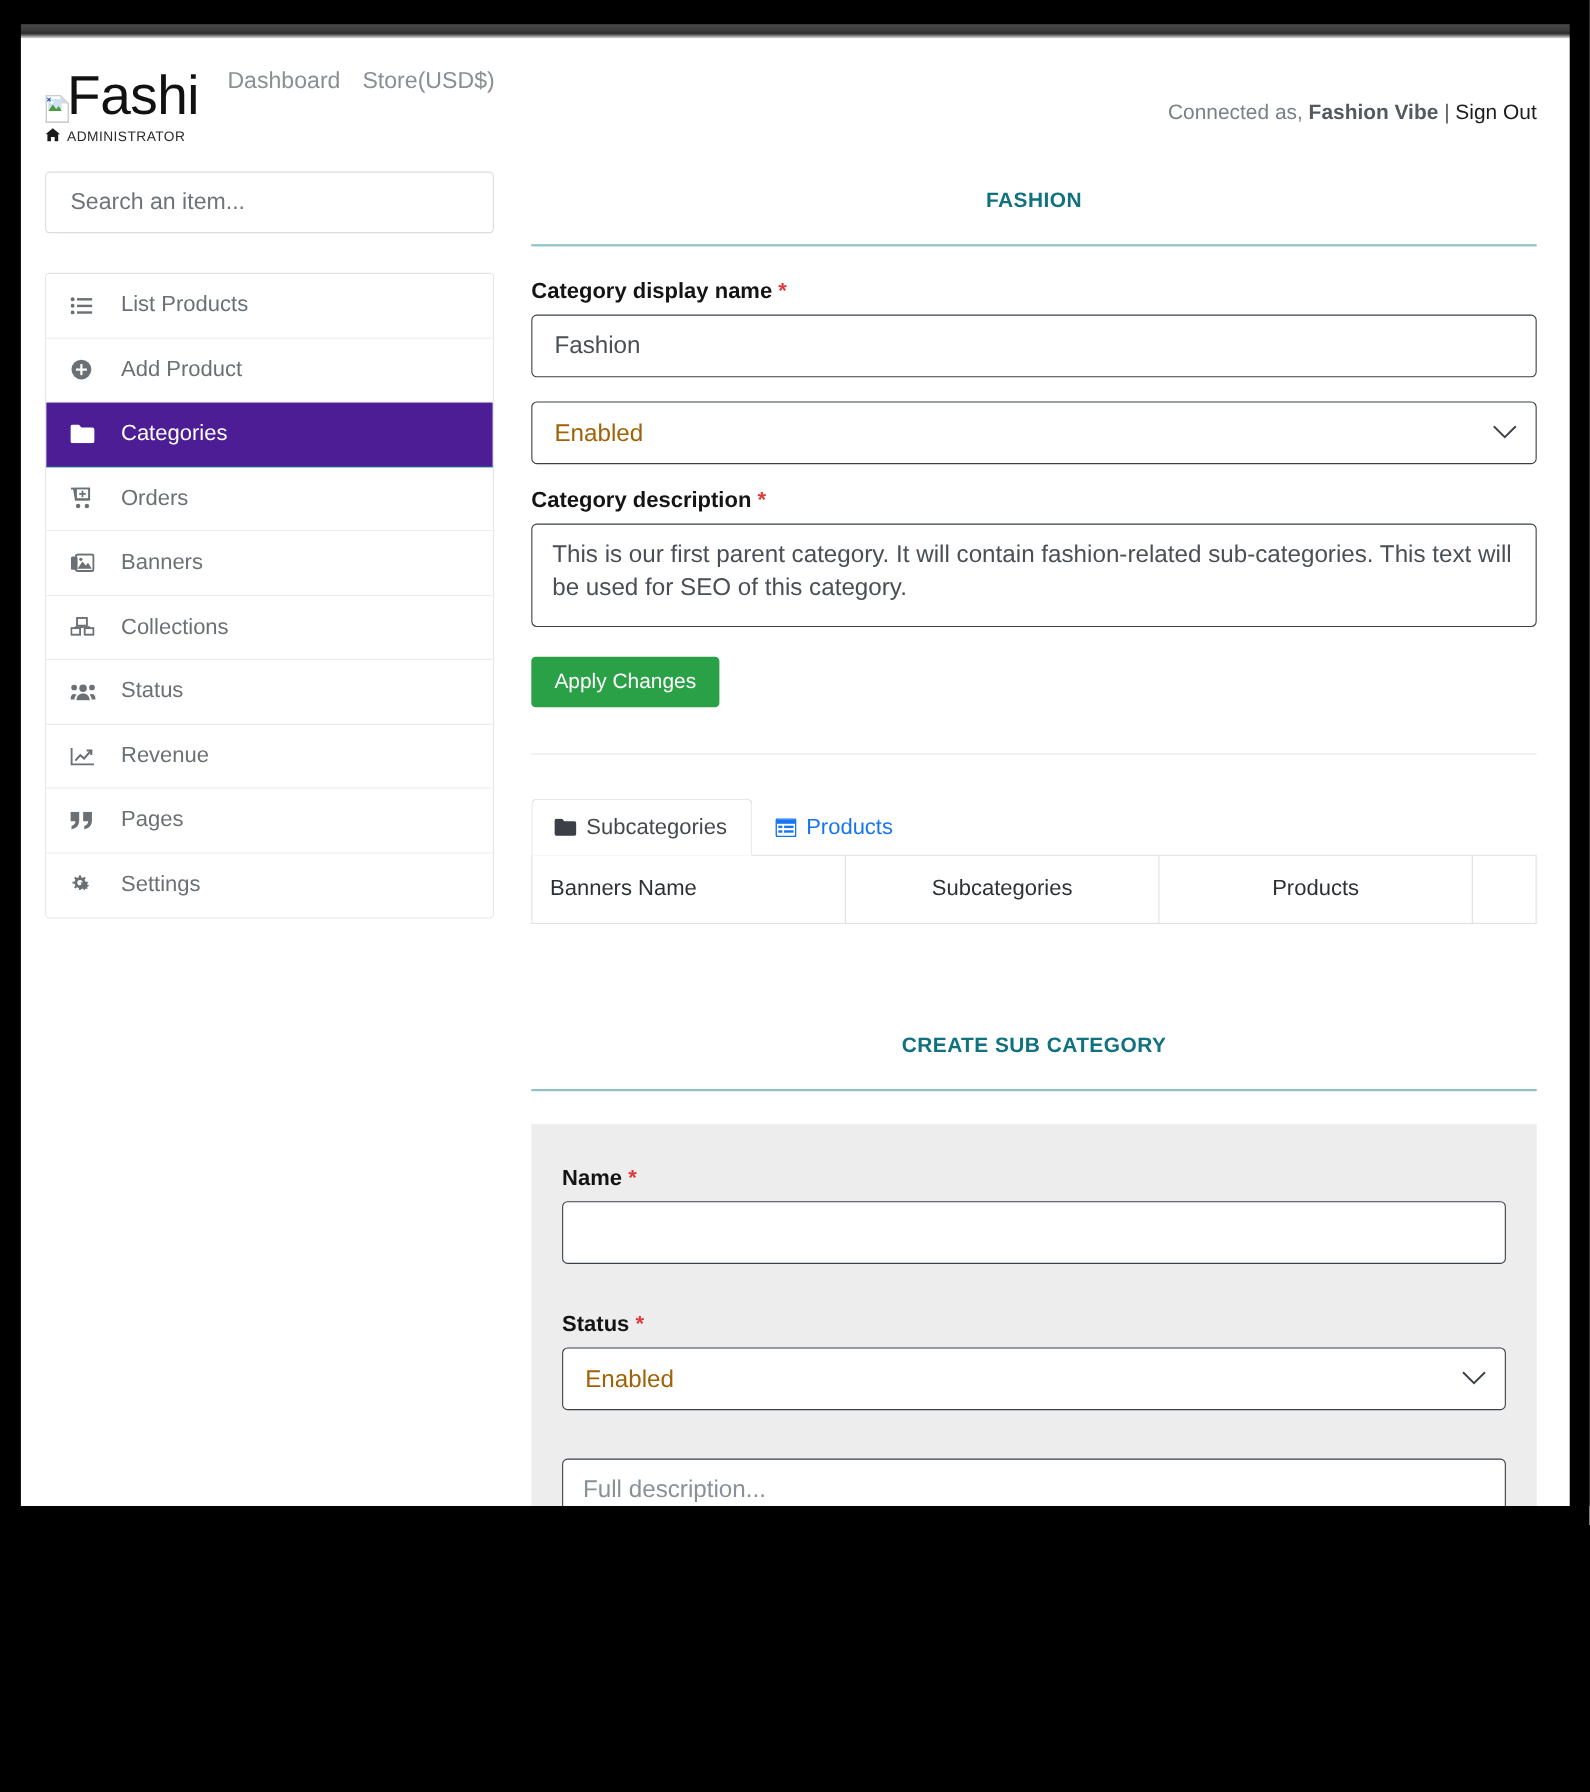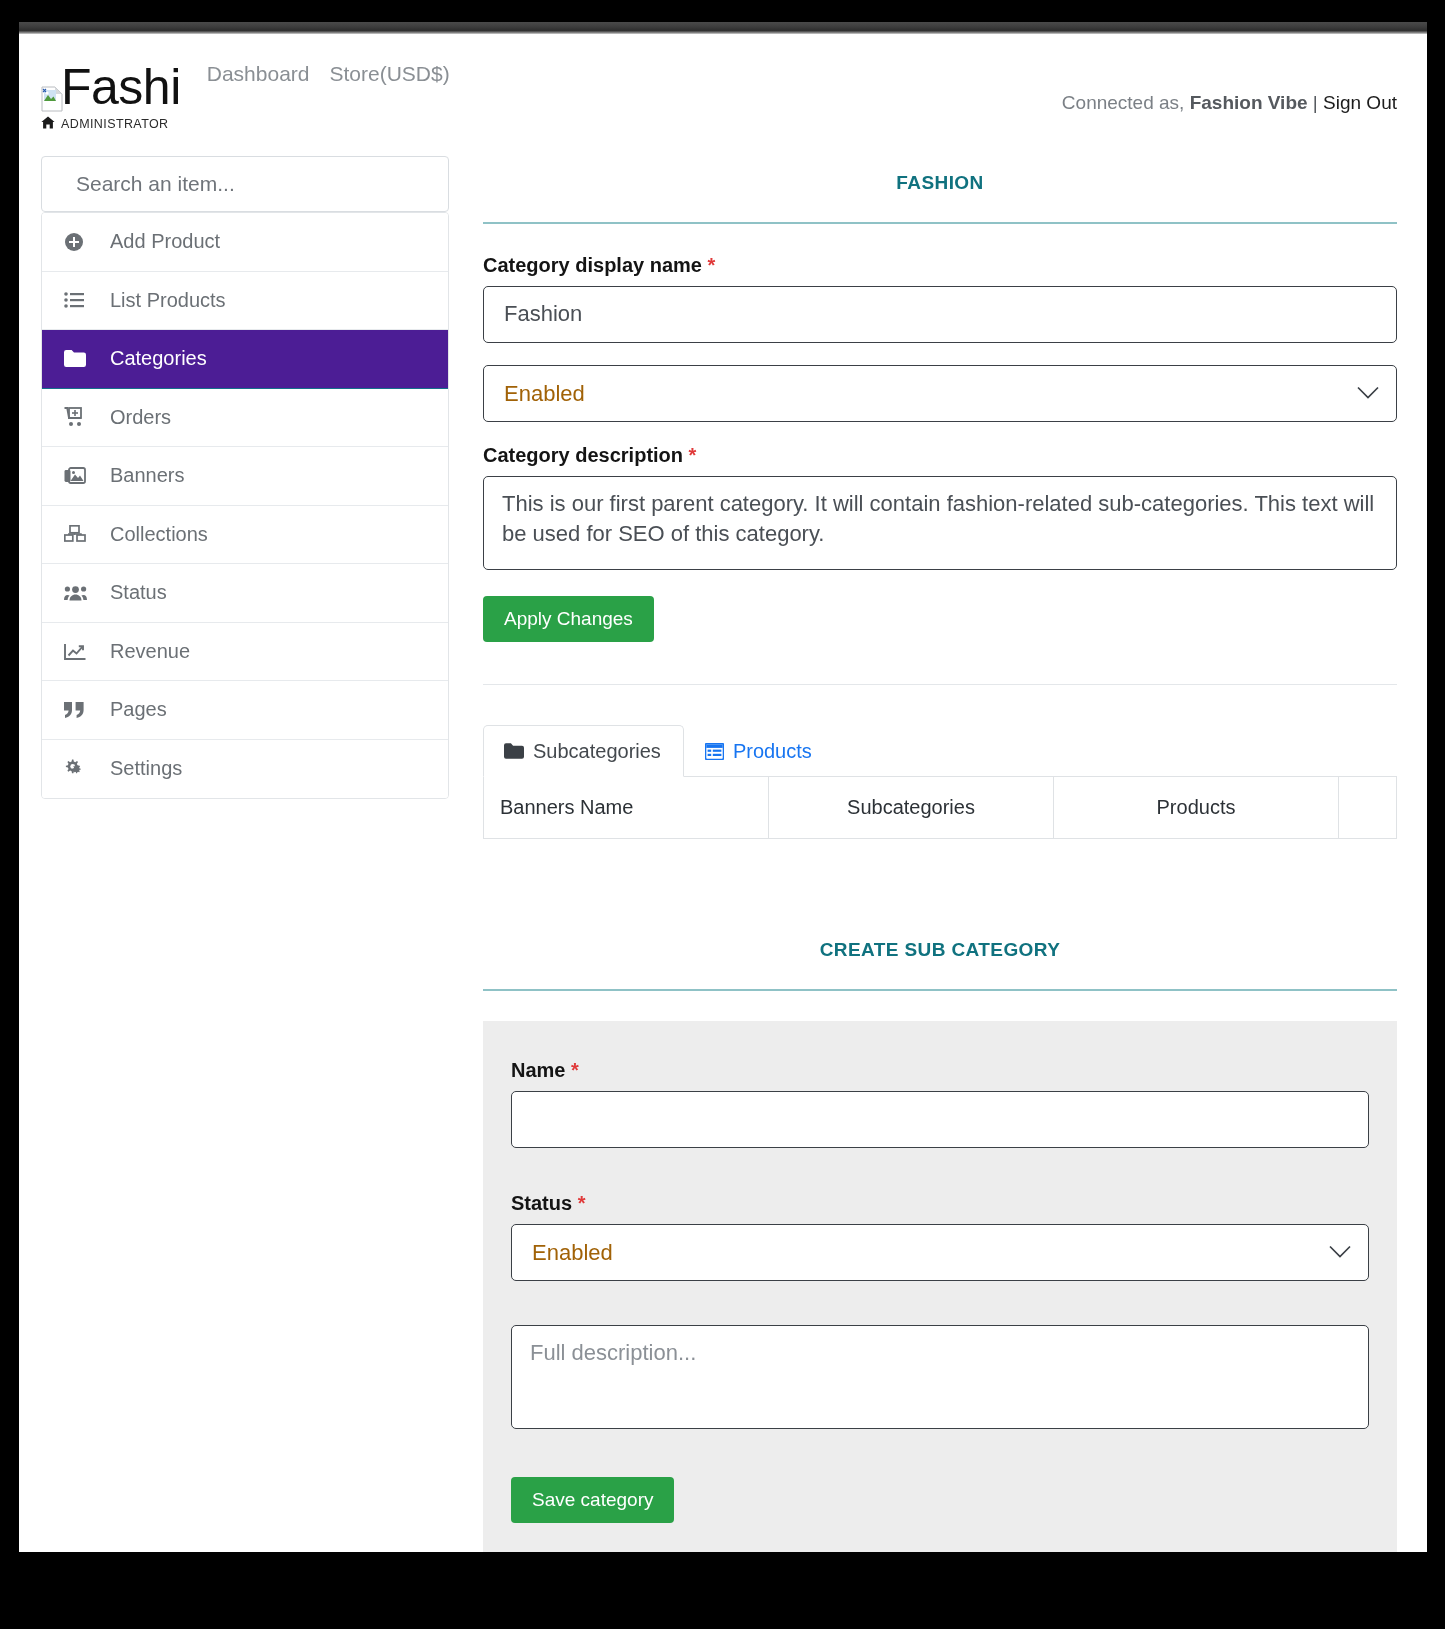--- a/index.html
+++ b/index.html
@@ -4,21 +4,21 @@
 <style>
   * { box-sizing: border-box; }
   html, body {
     margin: 0; padding: 0;
     background: #000000;
     font-family: "Liberation Sans", sans-serif;
   }
   #page {
     position: relative;
     width: 1445px;
-    height: 1629px;
+    height: 1369px;
     background: #000000;
     overflow: hidden;
   }
   
   #chrome-bar {
     position: absolute;
     left: 19px; top: 22px;
     width: 1408px; height: 12px;
     background: linear-gradient(to bottom,#4a4a4a 0%,#3d3d3d 40%,#2e2e2e 70%,#6e6e6e 85%,#d0d0d0 100%);
   }
@@ -109,21 +109,22 @@
 
   
   .search-box {
     width: 408px;
     height: 56px;
     border: 1px solid #d9dde1;
     border-radius: 4px;
     background: #fff;
     display: flex;
     align-items: center;
-    padding: 0 32px;
+    padding: 0 20px;
+    margin-bottom: 36px;
   }
   .search-box input {
     border: 0; outline: 0;
     font-size: 21px;
     color: #6f747a;
     width: 100%;
     background: transparent;
     font-family: "Liberation Sans", sans-serif;
   }
   .search-box input::placeholder { color:#6f747a; }
@@ -363,41 +364,41 @@
 
         <aside class="sidebar">
           <div class="search-box">
             <input type="text" placeholder="Search an item..." style="">
           </div>
 
           <div class="menu">
 
             <div class="menu-item">
               <span class="mi-icon">
-                <svg width="20" height="20" viewBox="0 0 20 20">
-                    <circle cx="10" cy="10" r="9" fill="currentColor"></circle>
-                    <rect x="9" y="5" width="2" height="10" fill="#fff"></rect>
-                    <rect x="5" y="9" width="10" height="2" fill="#fff"></rect>
-                  </svg>
-              </span>
-              <span>Add Product</span>
-            </div>
-
-            <div class="menu-item">
-              <span class="mi-icon">
                 <svg width="20" height="16" viewBox="0 0 20 16">
                   <circle cx="2" cy="2" r="1.8" fill="currentColor"></circle>
                     <rect x="6" y="1" width="14" height="2.2" fill="currentColor"></rect>
                   <circle cx="2" cy="8" r="1.8" fill="currentColor"></circle>
                     <rect x="6" y="7" width="14" height="2.2" fill="currentColor"></rect>
                   <circle cx="2" cy="14" r="1.8" fill="currentColor"></circle>
                     <rect x="6" y="13" width="14" height="2.2" fill="currentColor"></rect>
                 </svg>
               </span>
               <span>List Products</span>
+            </div>
+
+            <div class="menu-item">
+              <span class="mi-icon">
+                <svg width="20" height="20" viewBox="0 0 20 20">
+                    <circle cx="10" cy="10" r="9" fill="currentColor"></circle>
+                    <rect x="9" y="5" width="2" height="10" fill="#fff"></rect>
+                    <rect x="5" y="9" width="10" height="2" fill="#fff"></rect>
+                  </svg>
+              </span>
+              <span>Add Product</span>
             </div>
 
             <div class="menu-item active">
               <span class="mi-icon">
                 <svg width="22" height="17" viewBox="0 0 22 17">
                     <path d="M0 2.2 A2.2 2.2 0 0 1 2.2 0 H7.6 L10 2.6 H19.8 A2.2 2.2 0 0 1 22 4.8 V14.8 A2.2 2.2 0 0 1 19.8 17 H2.2 A2.2 2.2 0 0 1 0 14.8 Z" fill="currentColor"></path>
                   </svg>
               </span>
               <span>Categories</span>
             </div>

